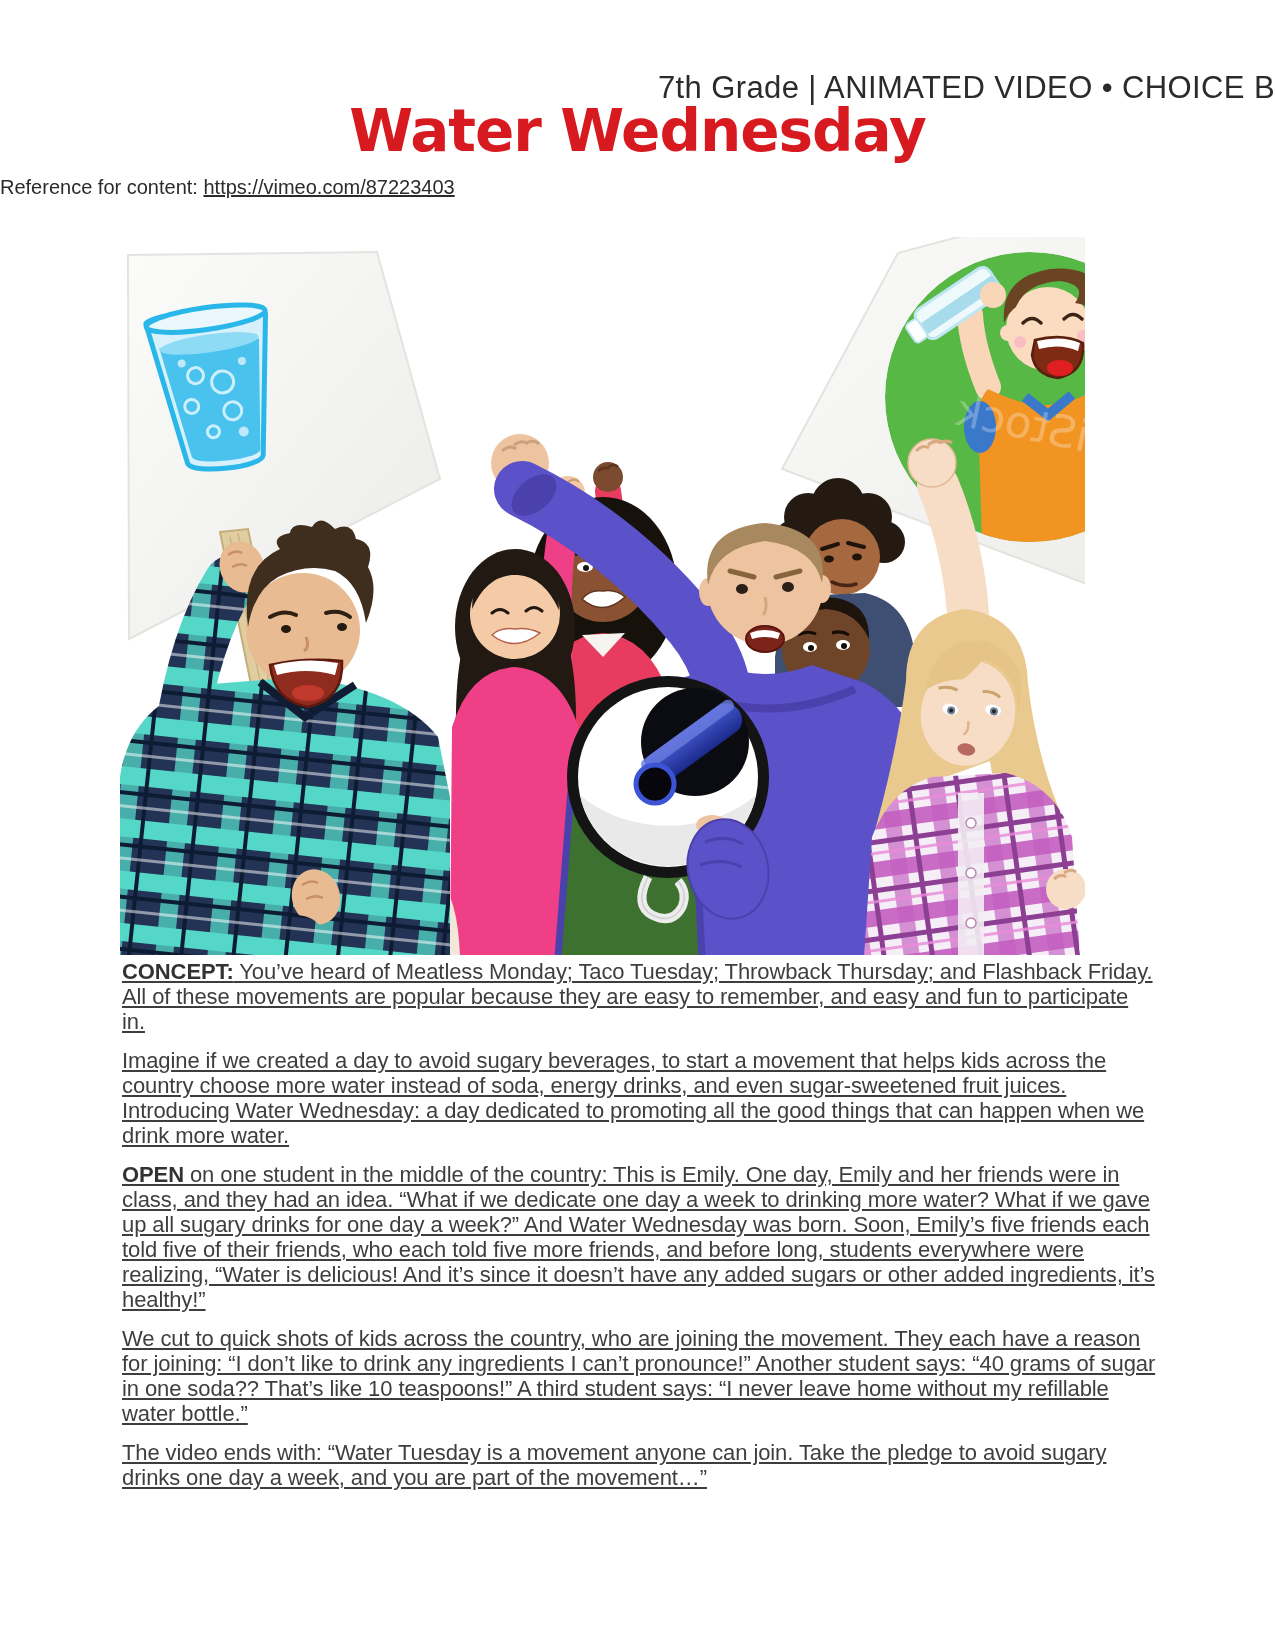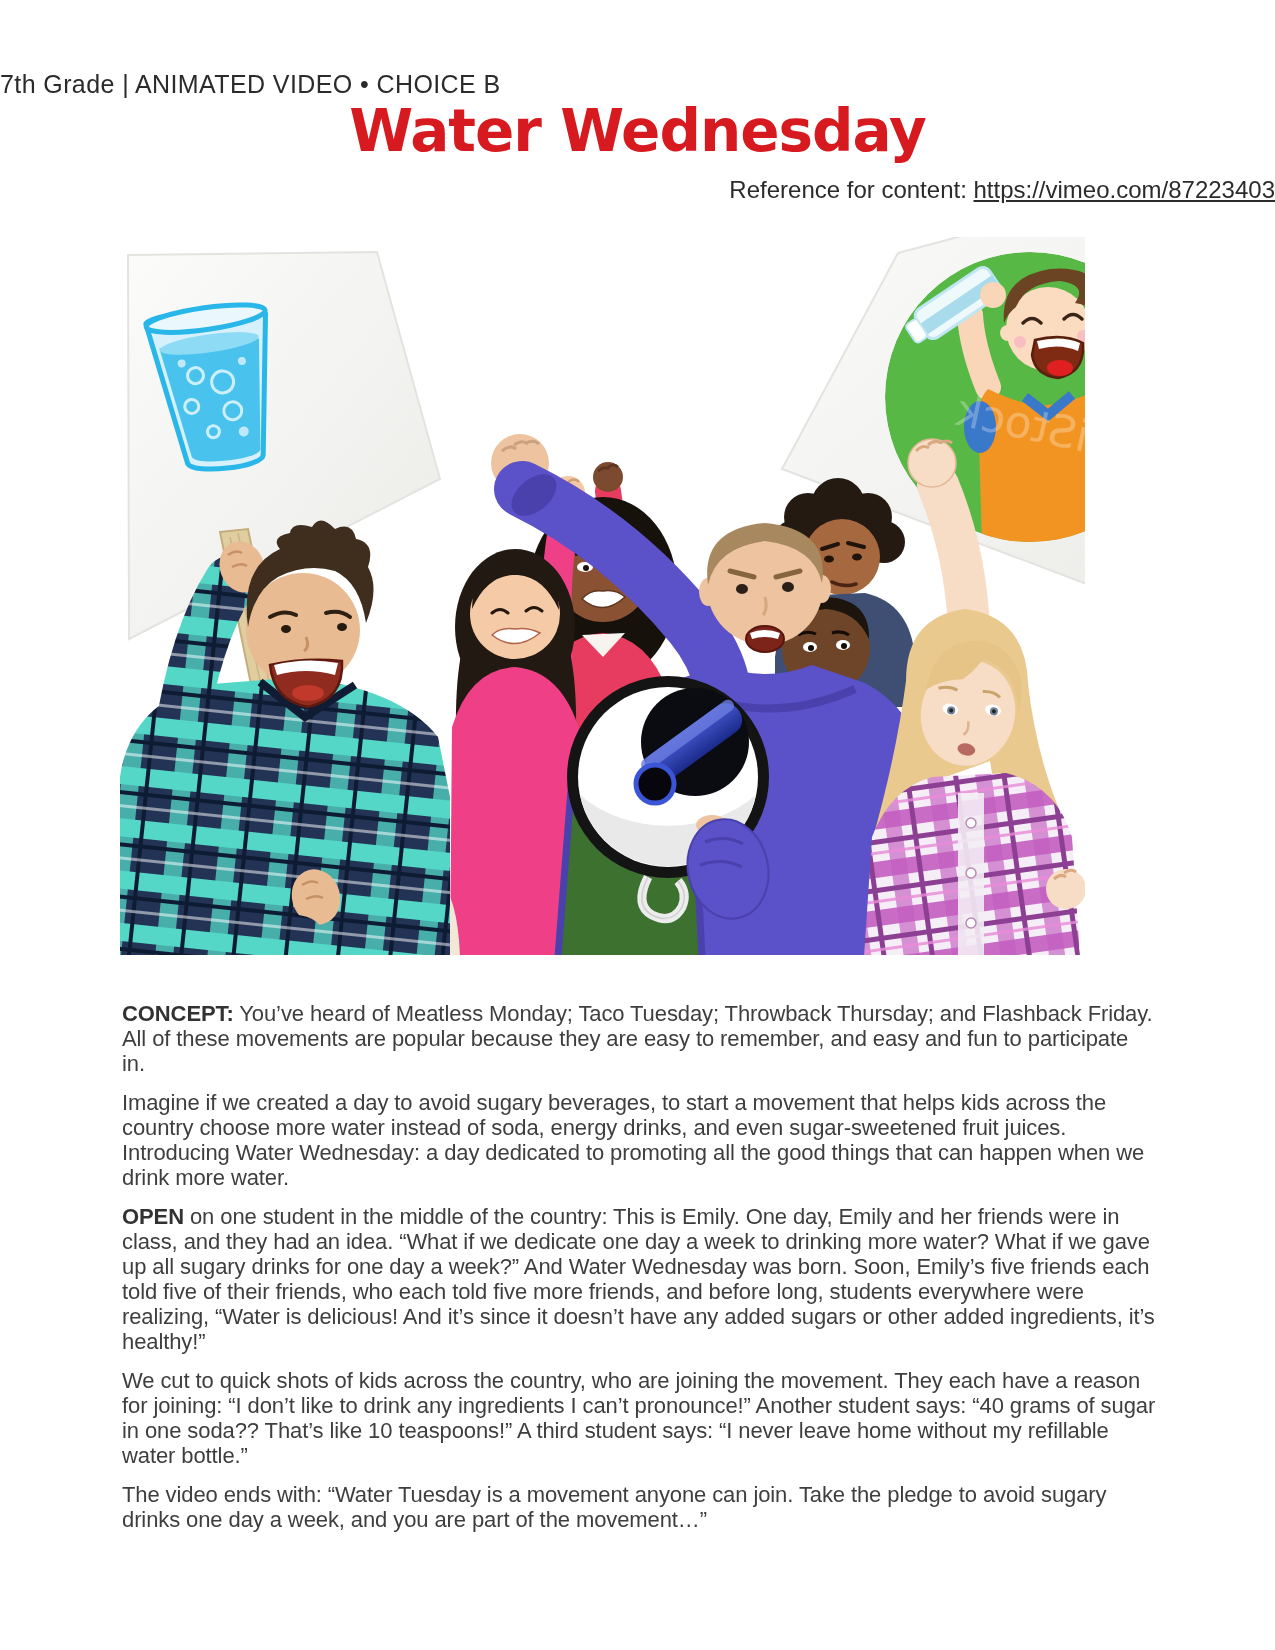--- a/index.html
+++ b/index.html
@@ -1,28 +1,28 @@
 <!DOCTYPE html>
 <html><head>
 <meta charset="utf-8">
 <style>
   html,body{margin:0;padding:0;background:#ffffff;}
   .page{position:relative;width:1275px;height:1650px;background:#ffffff;overflow:hidden;
         font-family:"Liberation Sans",sans-serif;color:#3d3d3d;}
-  .kicker{position:absolute;top:70px;left:0;width:100%;text-align:left;
-          font-size:25px;letter-spacing:.4px;color:#2b2b2b;}
+  .kicker{position:absolute;top:70px;left:0;width:100%;text-align:right;
+          font-size:31px;letter-spacing:.4px;color:#2b2b2b;}
   .title{position:absolute;top:97px;left:0;width:100%;text-align:center;
          font-family:"DejaVu Sans",sans-serif;font-weight:bold;font-size:58px;
          letter-spacing:-1px;color:#d71920;}
-  .reference{position:absolute;top:176px;left:0;width:100%;text-align:right;
-             font-size:24px;color:#2b2b2b;}
+  .reference{position:absolute;top:176px;left:0;width:100%;text-align:left;
+             font-size:20px;color:#2b2b2b;}
   .reference a{color:#2b2b2b;text-decoration:underline;}
   .hero{position:absolute;left:120px;top:237px;width:965px;height:718px;background:#fff;}
   .hero svg{display:block;}
-  .content{position:absolute;left:122px;top:1001px;width:1034px;}
+  .content{position:absolute;left:122px;top:959px;width:1034px;text-decoration:underline;}
   .content p{margin:0 0 14px 0;font-size:22px;line-height:25px;letter-spacing:-.1px;color:#3e3e3e;}
   .lead{font-weight:bold;color:#323232;}
 </style>
 </head>
 <body>
 
 <div class="page">
 
   <div class="kicker">7th Grade | ANIMATED VIDEO • CHOICE B</div>
   <div class="title">Water Wednesday</div>

